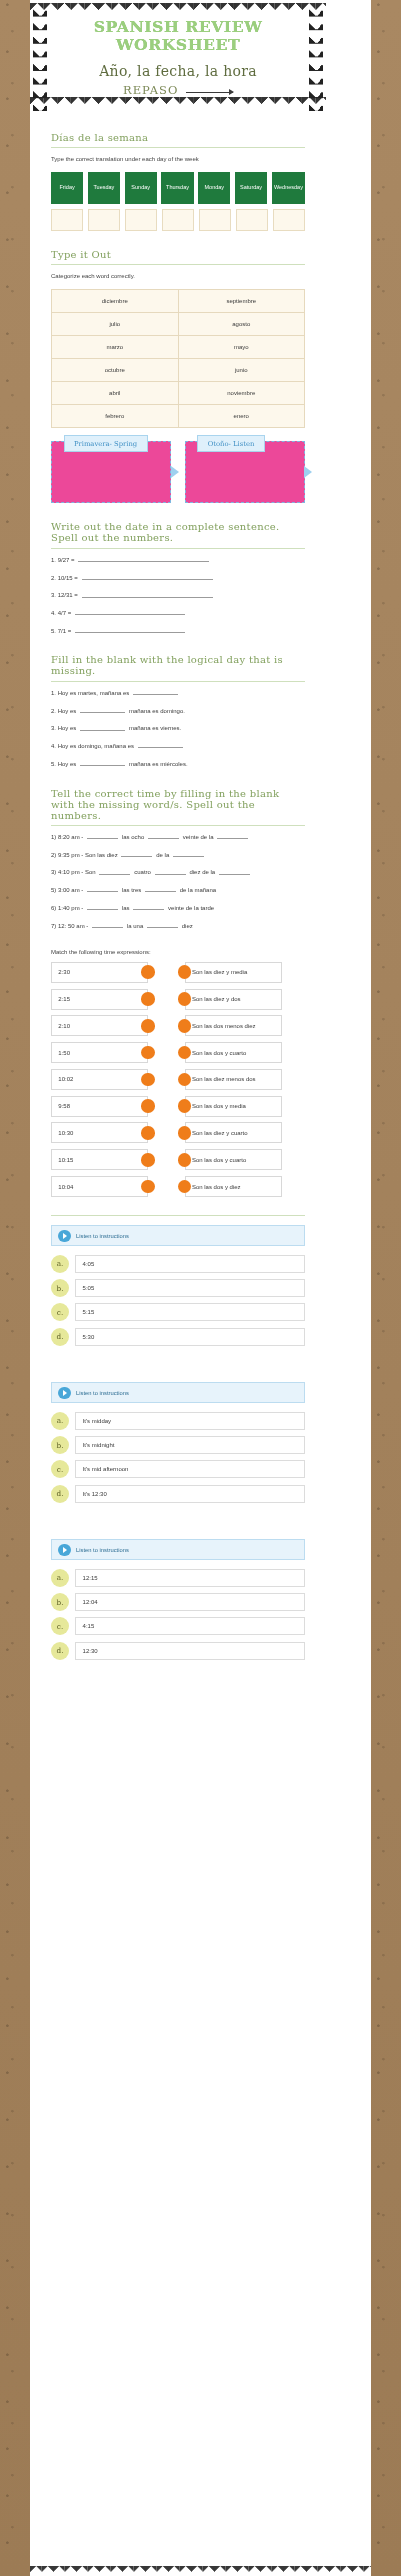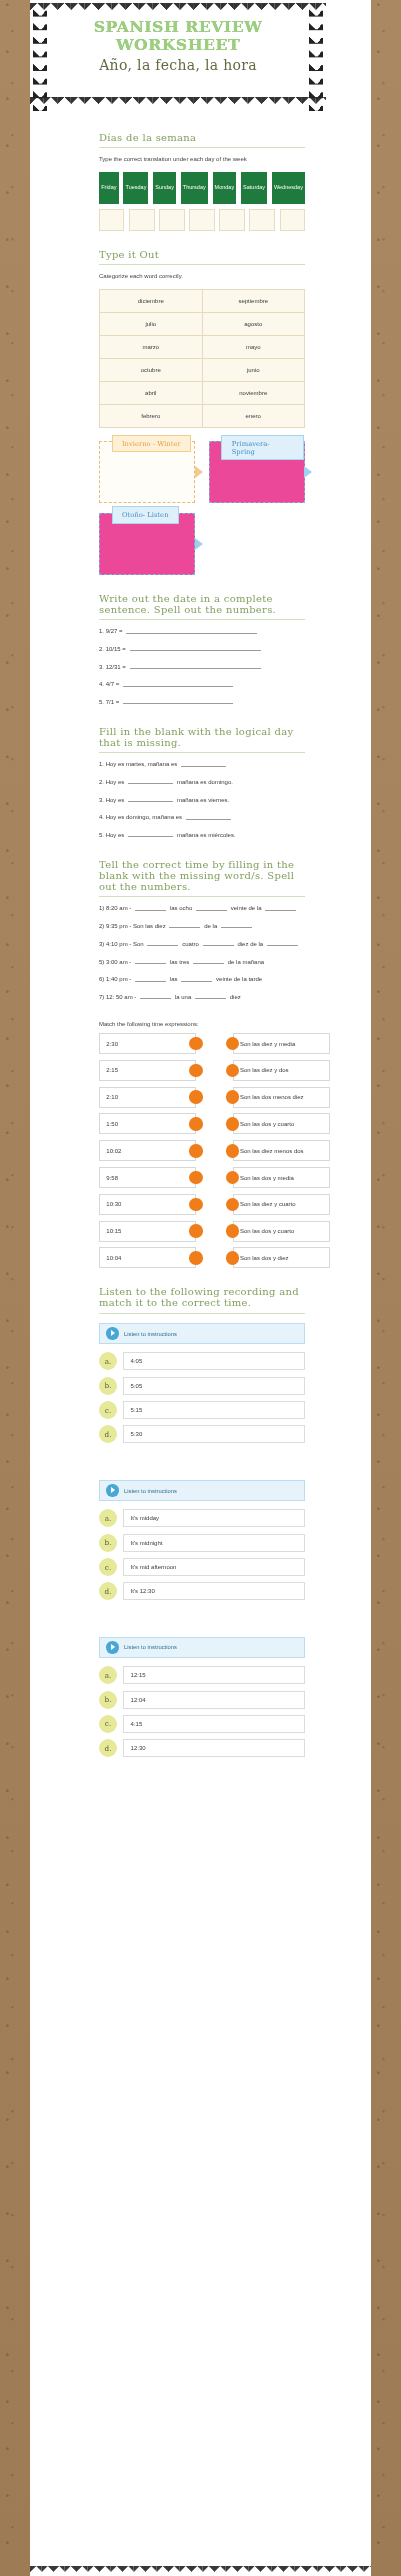--- a/index.html
+++ b/index.html
@@ -86,21 +86,21 @@
     text-transform: uppercase;
     font-weight: bold;
     text-shadow: 0 0 0.5px #7fb562;
     line-height: 1.15;
   }
   .title-sub {
     font-family: "DejaVu Serif", serif;
     font-size: 14px;
     color: #5f6c3f;
     letter-spacing: 0.3px;
-    margin-top: 3px;
+    margin-top: 9px;
   }
   .title-rep {
     font-family: "DejaVu Serif", serif;
     font-size: 11.5px;
     color: #7d8a58;
     letter-spacing: 1px;
     margin-top: 4.2px;
     display: inline-block;
     position: relative;
   }
@@ -115,21 +115,21 @@
   .arrow-line:after {
     content: "";
     position: absolute;
     right: -1px; top: -2.6px;
     border-left: 5.8px solid #3a3a3a;
     border-top: 3.1px solid transparent;
     border-bottom: 3.1px solid transparent;
   }
 
   
-  .section { padding: 0 21px; margin-top: 18px; margin-left: 48px; }
+  .section { padding: 0 21px; margin-top: 18px; }
   h2.sec-title {
     font-family: "DejaVu Serif", serif;
     font-weight: normal;
     font-size: 10px;
     color: #83a15f;
     letter-spacing: 0.3px;
     margin: 0 0 4.2px 0;
     text-transform: none;
   }
   .rule { height: 1px; background: #cfe0bd; margin-bottom: 7.3px; }
@@ -352,20 +352,24 @@
   <div class="sheet">
 
     <div class="header-band">
       <div class="tri-row top"></div>
       <div class="tri-row bottom"></div>
       <div class="tri-col l"></div>
       <div class="tri-col r"></div>
       <div class="title-block">
         <div class="title-main">SPANISH REVIEW WORKSHEET</div>
         <div class="title-sub">Año, la fecha, la hora</div>
+        <div>
+          <span class="title-rep">REPASO</span>
+          <span class="arrow-line"></span>
+        </div>
       </div>
     </div>
 
     <div class="section">
       <h2 class="sec-title">Días de la semana</h2>
       <div class="rule"></div>
       <p class="instr">Type the correct translation under each day of the week</p>
       <div class="days-row">
         <div class="day-chip">Friday</div>
         <div class="day-chip">Tuesday</div>
@@ -413,24 +417,20 @@
           <td>noviembre</td>
         </tr>
         <tr>
           <td>febrero</td>
           <td>enero</td>
         </tr>
       </tbody>
         </table>
 
       <div class="seasons">
-        <div class="season-box">
-          <div class="season-tag">Invierno - Winter</div>
-          <div class="season-arrow orange"></div>
-        </div>
         <div class="season-box blue">
           <div class="season-tag blue">Primavera- Spring</div>
           <div class="season-arrow"></div>
         </div>
         <div class="season-box blue">
           <div class="season-tag blue">Otoño- Listen</div>
           <div class="season-arrow"></div>
         </div>
       </div>
     </div>
@@ -642,21 +642,20 @@
           <div class="right-group">
             <div class="dot"></div>
             <div class="mbox right">Son las dos y diez</div>
           </div>
         </div>
 
       </div>
     </div>
 
     <div class="section">
-      <h2 class="sec-title">Listen to the following recording and match it to the correct time.</h2>
       <div class="rule"></div>
 
       <div class="listen-block">
         <div class="listen-btn">
           <span class="play-circle"></span>
           <span class="listen-label">Listen to instructions</span>
         </div>
         <div class="opt-row">
           <div class="opt-badge">a.</div>
           <div class="opt-box">4:05</div>

